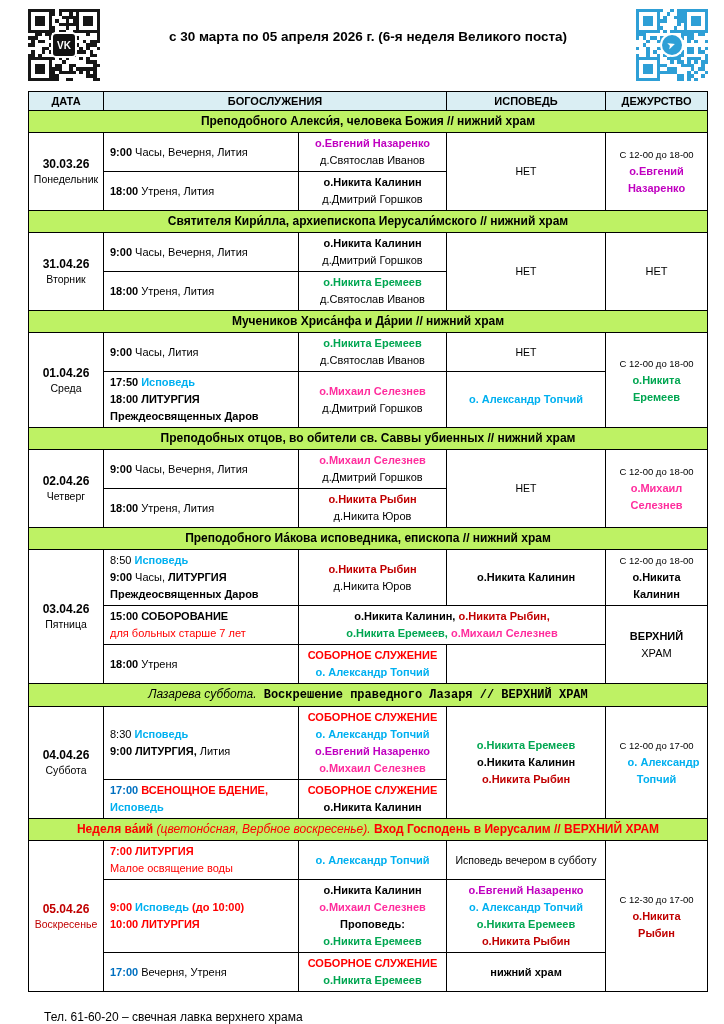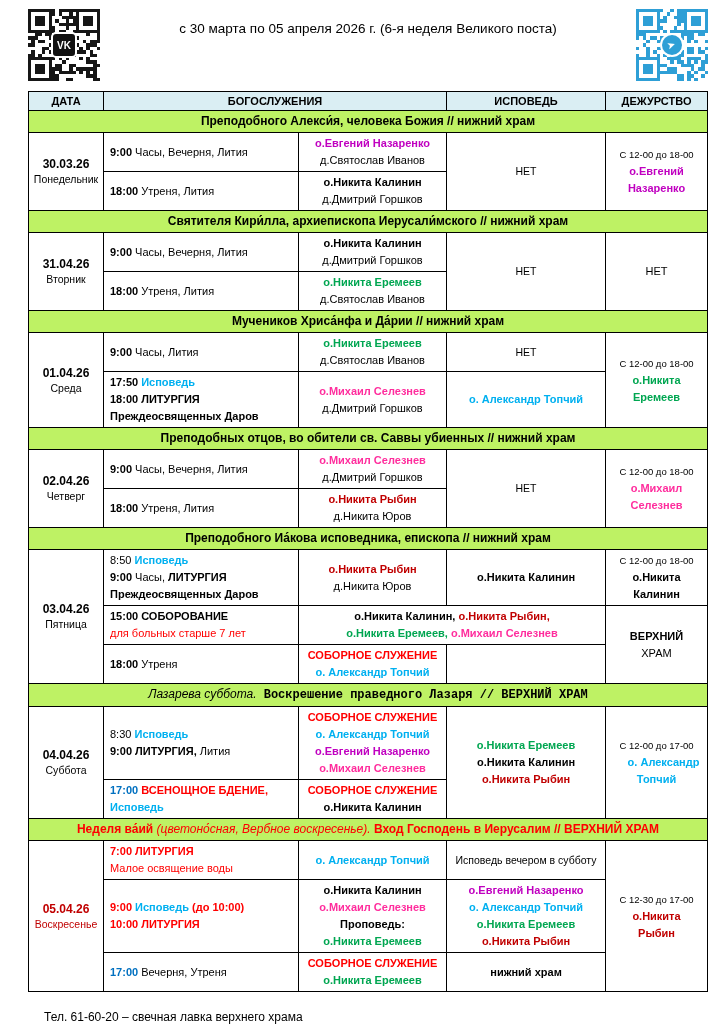--- a/index.html
+++ b/index.html
@@ -16,21 +16,21 @@
   .badge{position:absolute;left:50%;top:50%;transform:translate(-50%,-50%);}
   .vk-badge{width:22px;height:22px;background:#111;border:2px solid #fff;border-radius:5px;
     color:#fff;font-weight:bold;font-size:10px;display:flex;align-items:center;justify-content:center;}
   .tg-badge{width:24px;height:24px;background:#fff;border-radius:50%;display:flex;align-items:center;justify-content:center;}
   .tg-inner{width:20px;height:20px;background:#2e9fd6;border-radius:50%;display:flex;align-items:center;justify-content:center;
     color:#fff;font-size:10px;line-height:1;}
   .tg-inner span{display:block;transform:rotate(-18deg) translateX(-1px);}
   .titles{flex:1;text-align:center;padding-top:6px;}
   .title{font-size:15px;font-weight:bold;letter-spacing:.5px;}
   .subtitle{font-size:12.5px;margin-top:7px;}
-  .period{font-size:13.5px;font-weight:normal;margin-top:6px;}
+  .period{font-size:13.5px;font-weight:bold;margin-top:14px;}
   
   table{border-collapse:collapse;table-layout:fixed;width:679px;margin:8px 17px 0 28px;font-size:11px;}
   td{border:1px solid #000;padding:2px 3px;vertical-align:middle;overflow:hidden;}
   thead td{background:#daeef3;font-weight:bold;text-align:center;font-size:11px;padding:3px 2px;}
   tr.sec td{background:#bef264;text-align:center;font-size:12px;padding:2px 4px;line-height:17px;}
   td.date{text-align:center;}
   td.date .dt{font-weight:bold;font-size:12px;line-height:16px;}
   td.date .wd{font-size:10.5px;line-height:15px;}
   td.service{text-align:left;padding:2px 4px 2px 6px;}
   td.clergy,td.confession,td.duty{text-align:center;}

